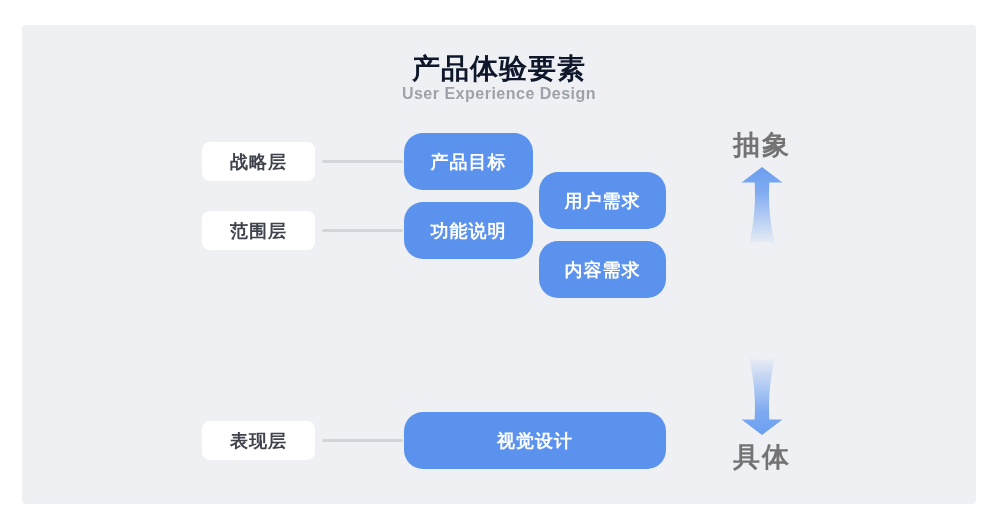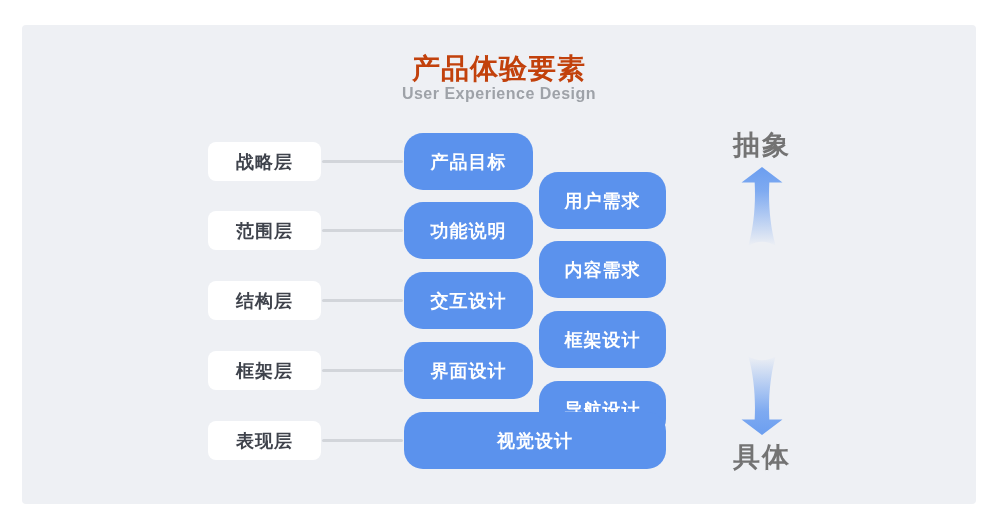--- a/index.html
+++ b/index.html
@@ -15,21 +15,21 @@
     left: 22px; top: 25px;
     width: 954px; height: 479px;
     background: var(--card-bg, #EEF0F4);
     border-radius: 4px;
   }
   .title {
     position: absolute;
     left: 0; top: 25px; width: 100%;
     text-align: center;
     font-size: 28px; font-weight: bold;
-    color: #c2410c;
+    color: #0f172a;
     letter-spacing: 1px;
   }
   .subtitle {
     position: absolute;
     left: 0; top: 60px; width: 100%;
     text-align: center;
     font-size: 16px; font-weight: bold;
     color: #9EA2A8;
     letter-spacing: 0.5px;
   }
@@ -37,21 +37,21 @@
     position: absolute;
     left: 0; width: 100%; height: 57px;
   }
   .row.r1 { top: 108px; }
   .row.r2 { top: 177px; }
   .row.r3 { top: 247px; }
   .row.r4 { top: 317px; }
   .row.r5 { top: 387px; padding-left: 41px; }
   .layer-label {
     position: absolute;
-    left: 186px; top: 9px;
+    left: 180px; top: 9px;
     width: 113px; height: 39px;
     background: #ffffff;
     border-radius: 8px;
     display: flex; align-items: center; justify-content: center;
     font-size: 18px; font-weight: bold;
     color: var(--label-text, #3F434C);
     letter-spacing: 1px;
   }
   .connector {
     position: absolute;
@@ -109,33 +109,21 @@
     <div class="box b2">用户需求</div>
   </div>
 
   <div class="row r2">
     <div class="layer-label">范围层</div>
     <div class="connector"></div>
     <div class="box b1">功能说明</div>
     <div class="box b2">内容需求</div>
   </div>
 
-  <div class="row r3">
-    <div class="layer-label">结构层</div>
-    <div class="connector"></div>
-    <div class="box b1">交互设计</div>
-    <div class="box b2">框架设计</div>
-  </div>
 
-  <div class="row r4">
-    <div class="layer-label">框架层</div>
-    <div class="connector"></div>
-    <div class="box b1">界面设计</div>
-    <div class="box b2">导航设计</div>
-  </div>
 
   <div class="row r5">
     <div class="layer-label">表现层</div>
     <div class="connector"></div>
     <div class="box wide">视觉设计</div>
   </div>
 
   <div class="axis-label top">抽象</div>
 
   <div class="arrow up">

